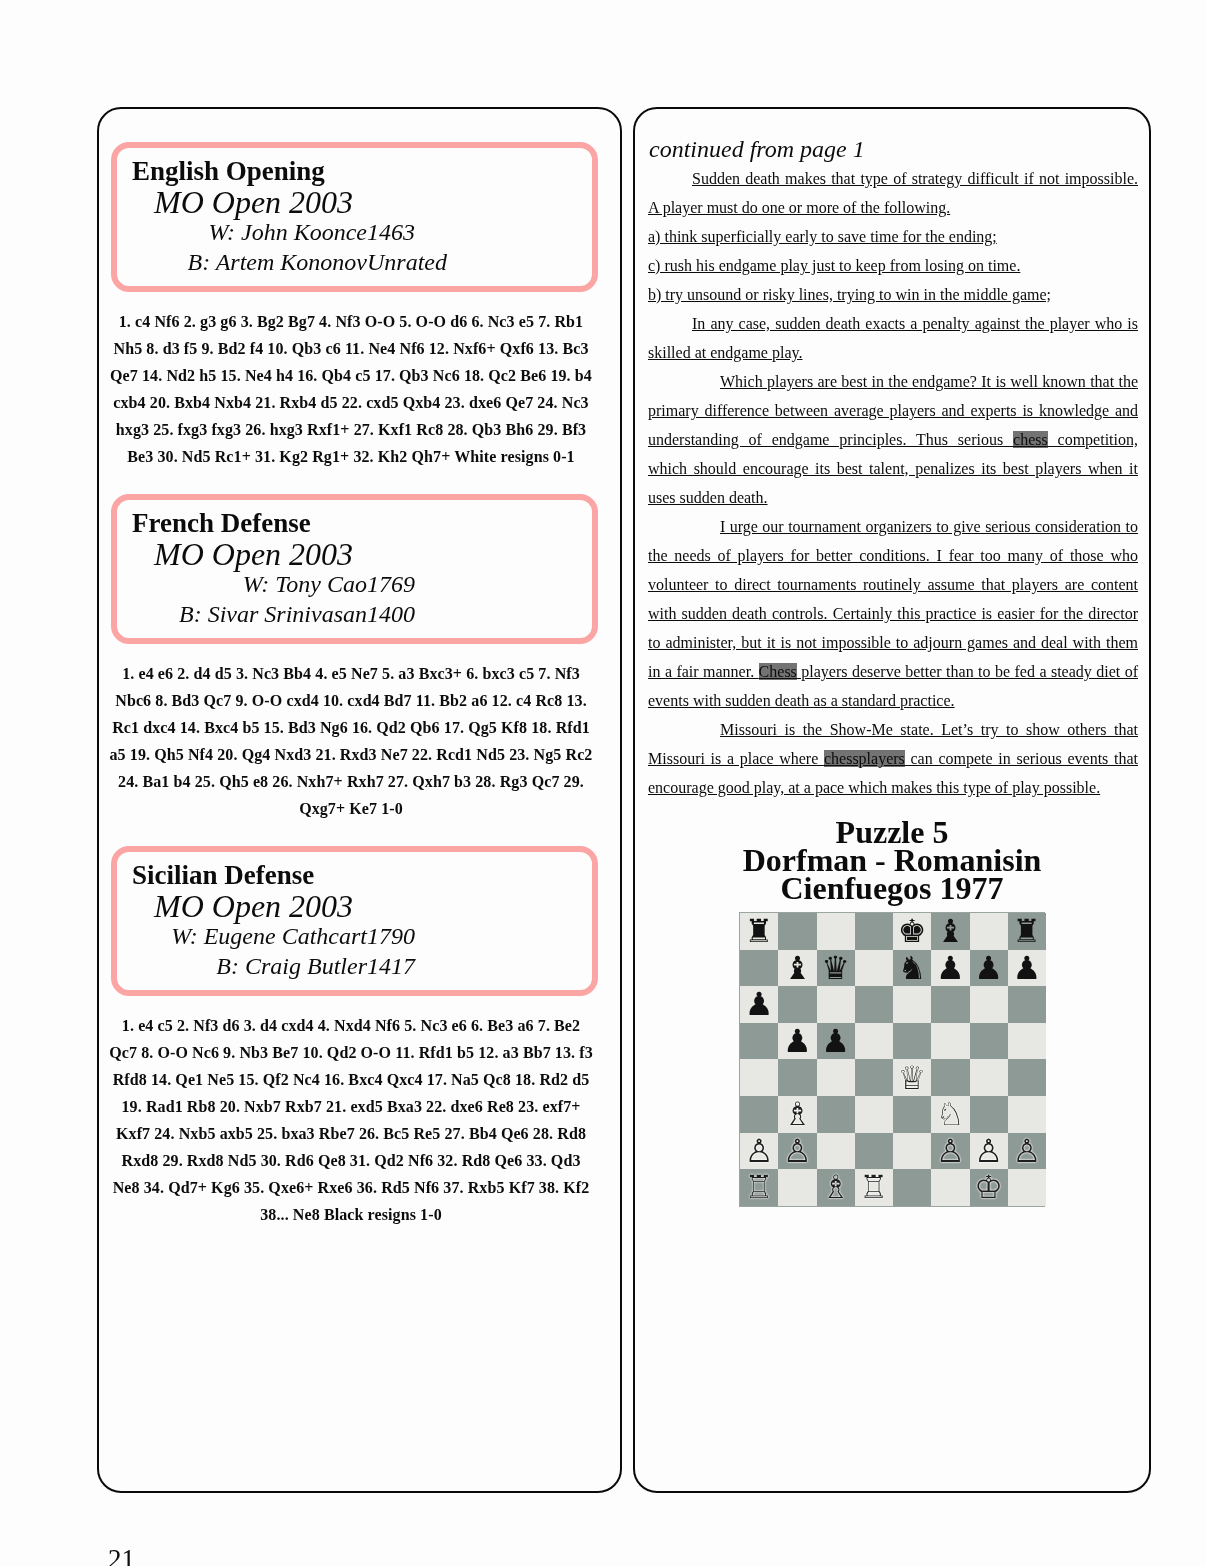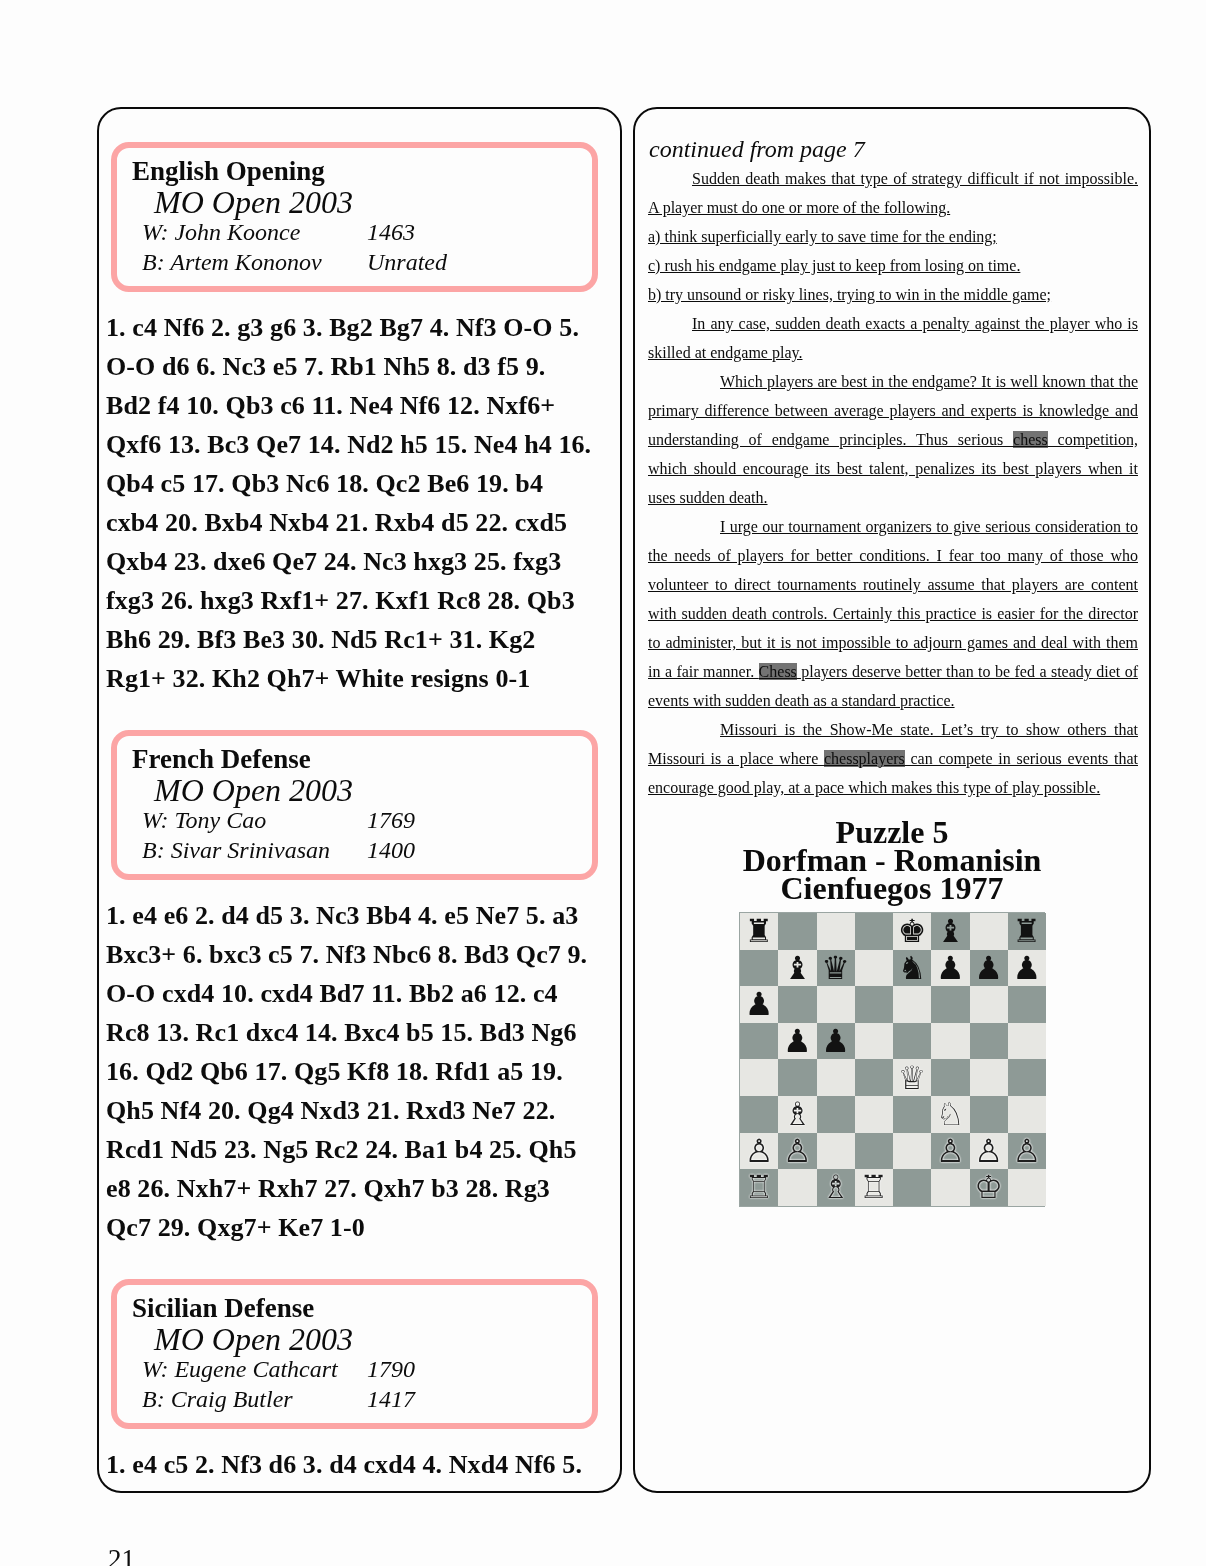--- a/index.html
+++ b/index.html
@@ -14,35 +14,35 @@
   
   .col-box {
     position: absolute; top: 107px; height: 1386px;
     border: 2.5px solid #0a0a0a; border-radius: 24px;
     background: #fdfdfd; overflow: hidden;
   }
   .col-left  { left: 97px;  width: 525px; }
   .col-right { left: 633px; width: 518px; padding: 26px 9px 0 9px; }
 
   
-  .game-section { margin-top: 32px; }
+  .game-section { margin-top: 24px; }
   .game-section:first-child { margin-top: 33px; }
   .game-card {
     margin: 0 22px 0 12px;
     border: 6px solid #fca5a5; border-radius: 18px;
     padding: 8px 10px 10px 15px;
   }
   .game-title { font-weight: bold; font-size: 27px; line-height: 30px; }
   .game-event { font-style: italic; font-size: 32px; line-height: 28px; margin-left: 22px; margin-top: 2px; }
-  .game-row   { display: flex; font-style: italic; font-size: 24px; line-height: 28px; margin-left: 10px; margin-top: 2px; }
+  .game-row   { display: flex; font-style: italic; font-size: 24px; line-height: 28px; margin-left: 10px; margin-top: 2px; text-align: right; }
   .wb-pair    { width: 225px; }
   .wb-rating  { }
   .moves {
-    font-weight: bold; font-size: 26px; line-height: 39px;
-    margin: 16px 24px 0 7px; text-align: left; letter-spacing: 0.1px;
+    font-weight: bold; font-size: 16px; line-height: 27px;
+    margin: 16px 24px 0 7px; text-align: center; letter-spacing: 0.1px;
   }
 
   
   .continued { font-style: italic; font-size: 24px; line-height: 29px; margin-left: 5px; }
   .article p { font-size: 16px; line-height: 29px; text-align: justify; margin: 0 2px 0 4px; text-decoration: underline; }
   .p-indent-small { text-indent: 44px; }
   .p-indent-large { text-indent: 72px; }
   .p-hang { padding-left: 66px; text-indent: -66px; text-align: left !important; }
   .hl { background: #737373; }
 
@@ -114,21 +114,21 @@
           <span class="wb-pair">B: Craig Butler</span>
           <span class="wb-rating">1417</span>
         </div>
       </div>
       <div class="moves">1. e4 c5 2. Nf3 d6 3. d4 cxd4 4. Nxd4 Nf6 5. Nc3 e6 6. Be3 a6 7. Be2 Qc7 8. O-O Nc6 9. Nb3 Be7 10. Qd2 O-O 11. Rfd1 b5 12. a3 Bb7 13. f3 Rfd8 14. Qe1 Ne5 15. Qf2 Nc4 16. Bxc4 Qxc4 17. Na5 Qc8 18. Rd2 d5 19. Rad1 Rb8 20. Nxb7 Rxb7 21. exd5 Bxa3 22. dxe6 Re8 23. exf7+ Kxf7 24. Nxb5 axb5 25. bxa3 Rbe7 26. Bc5 Re5 27. Bb4 Qe6 28. Rd8 Rxd8 29. Rxd8 Nd5 30. Rd6 Qe8 31. Qd2 Nf6 32. Rd8 Qe6 33. Qd3 Ne8 34. Qd7+ Kg6 35. Qxe6+ Rxe6 36. Rd5 Nf6 37. Rxb5 Kf7 38. Kf2 38... Ne8 Black resigns 1-0</div>
     </div>
 
   </div>
 
   <div class="col-box col-right">
-    <div class="continued">continued from page 7</div>
+    <div class="continued">continued from page 1</div>
 
     <div class="article" id="article-paragraphs">
         <p class="p-indent-small"><span>Sudden death makes that type of strategy difficult if not impossible. A player must do one or more of the following.</span></p>
         <p class="p-hang"><span>a) think superficially early to save time for the ending;</span></p>
         <p class="p-hang"><span>c) rush his endgame play just to keep from losing on time.</span></p>
         <p class="p-hang"><span>b) try unsound or risky lines, trying to win in the middle game;</span></p>
         <p class="p-indent-small"><span>In any case, sudden death exacts a penalty against the player who is skilled at endgame play.</span></p>
         <p class="p-indent-large"><span>Which players are best in the endgame? It is well known that the primary difference between average players and experts is knowledge and understanding of endgame principles. Thus serious </span><span class="hl">chess</span><span> competition, which should encourage its best talent, penalizes its best players when it uses sudden death.</span></p>
         <p class="p-indent-large"><span>I urge our tournament organizers to give serious consideration to the needs of players for better conditions.  I fear too many of those who volunteer to direct tournaments routinely assume that players are content with sudden death controls.  Certainly this practice is easier for the director to administer, but it is not impossible to adjourn games and deal with them in a fair manner.  </span><span class="hl">Chess</span><span> players deserve better than to be fed a steady diet of events with sudden death as a standard practice.</span></p>
         <p class="p-indent-large"><span>Missouri is the Show-Me state.  Let’s try to show others that Missouri is a place where </span><span class="hl">chessplayers</span><span> can compete in serious events that encourage good play, at a pace which makes this type of play possible.</span></p>

